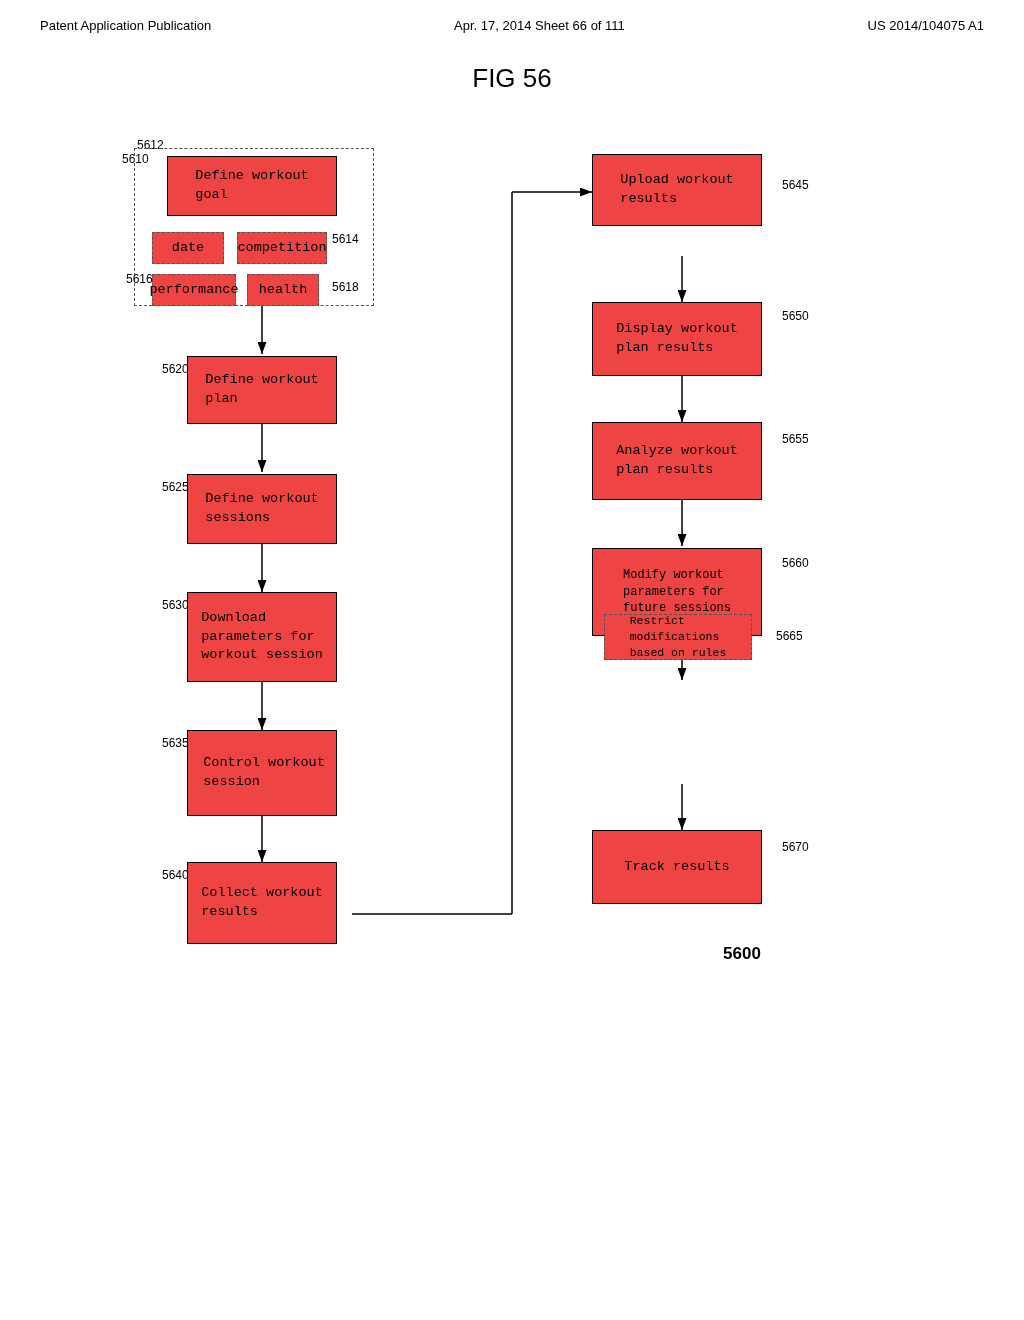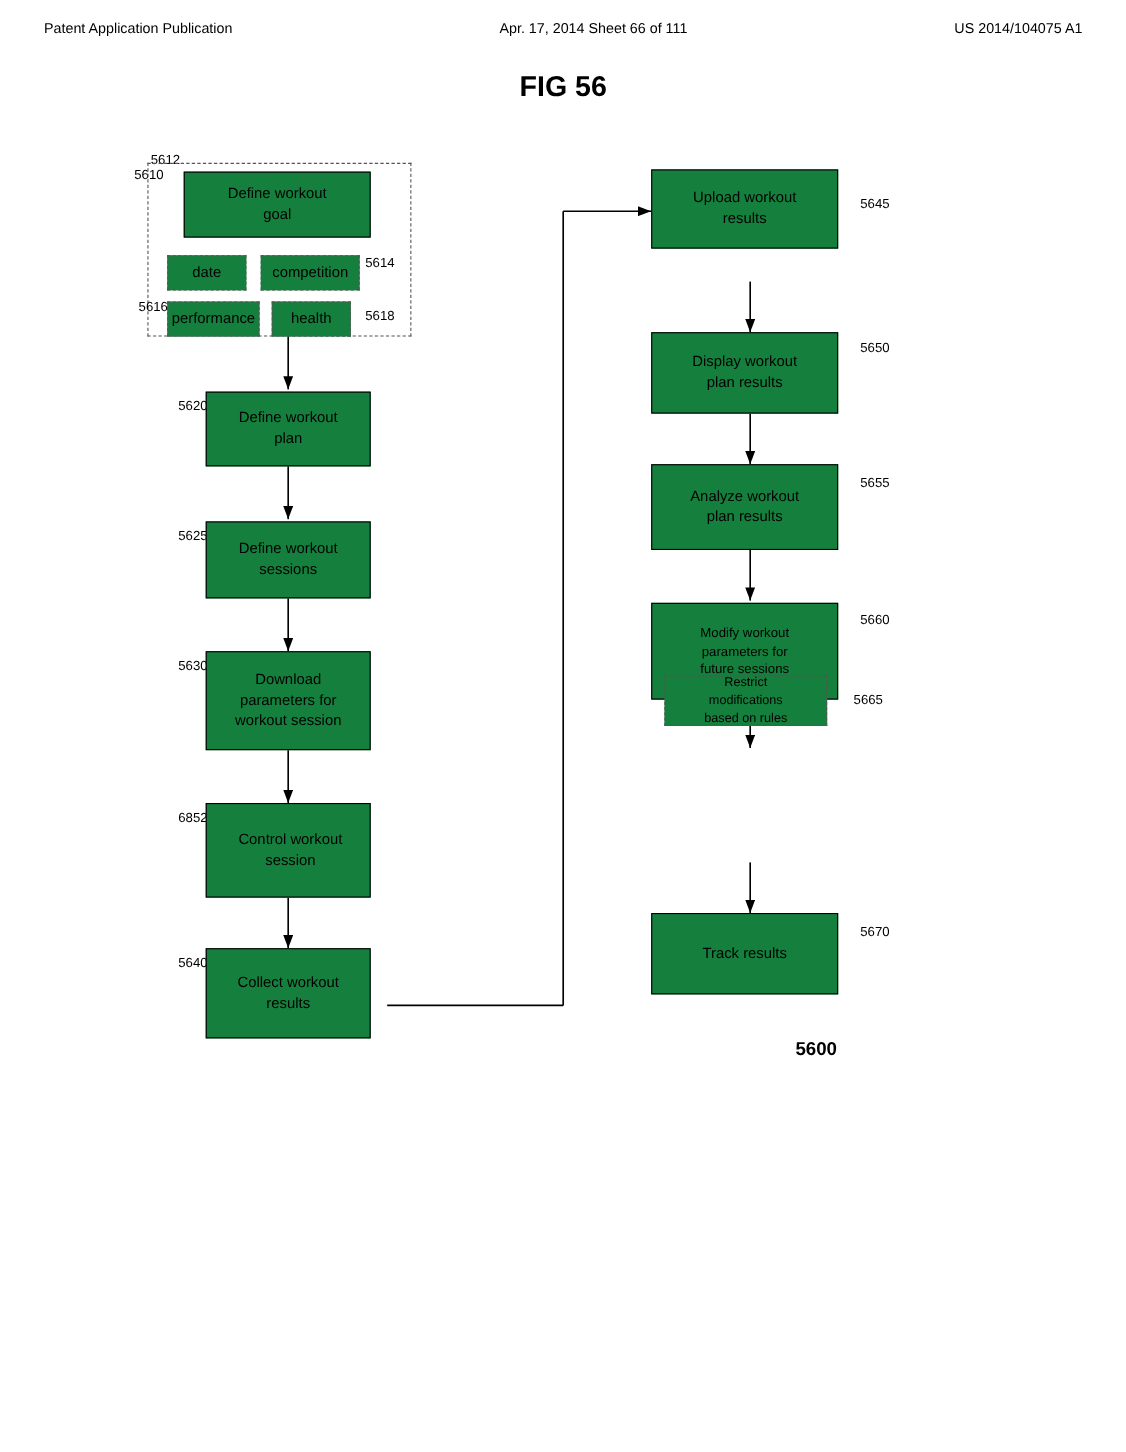--- a/index.html
+++ b/index.html
@@ -15,44 +15,44 @@
     .header {
       display: flex;
       justify-content: space-between;
       padding: 18px 40px 0 40px;
       font-size: 13px;
     }
 
     .fig-title {
       text-align: center;
       font-size: 26px;
-      font-weight: bold;
+      font-weight: normal;
       margin-top: 30px;
       margin-bottom: 30px;
     }
 
     .diagram-container {
       position: relative;
       width: 900px;
       margin: 0 auto;
       height: 1080px;
     }
 
     
     .box {
       position: absolute;
       border: 1.5px solid #000;
-      background: #15803d;
+      background: #ef4444;
       display: flex;
       align-items: center;
       justify-content: center;
-      text-align: center;
       font-size: 13.5px;
       line-height: 1.4;
       padding: 6px;
+      font-family: Liberation Mono, monospace;
     }
 
     .box-dashed {
       border: 1.5px dashed #555;
     }
 
     
     .arrows-svg {
       position: absolute;
       top: 0;
@@ -164,21 +164,21 @@
   </div>
 
   <span class="label-small" style="left:100px; top:474px;">5630</span>
 
   <div class="box" style="left:125px; top:468px; width:150px; height:90px;">
     <span style="white-space:pre-line;">Download
 parameters for
 workout session</span>
   </div>
 
-  <span class="label-small" style="left:100px; top:612px;">6852</span>
+  <span class="label-small" style="left:100px; top:612px;">5635</span>
 
   <div class="box" style="left:125px; top:606px; width:150px; height:86px;padding-left:10px;">
     <span style="white-space:pre-line;">Control workout
 session</span>
   </div>
 
   <span class="label-small" style="left:100px; top:744px;">5640</span>
 
   <div class="box" style="left:125px; top:738px; width:150px; height:82px;">
     <span style="white-space:pre-line;">Collect workout

